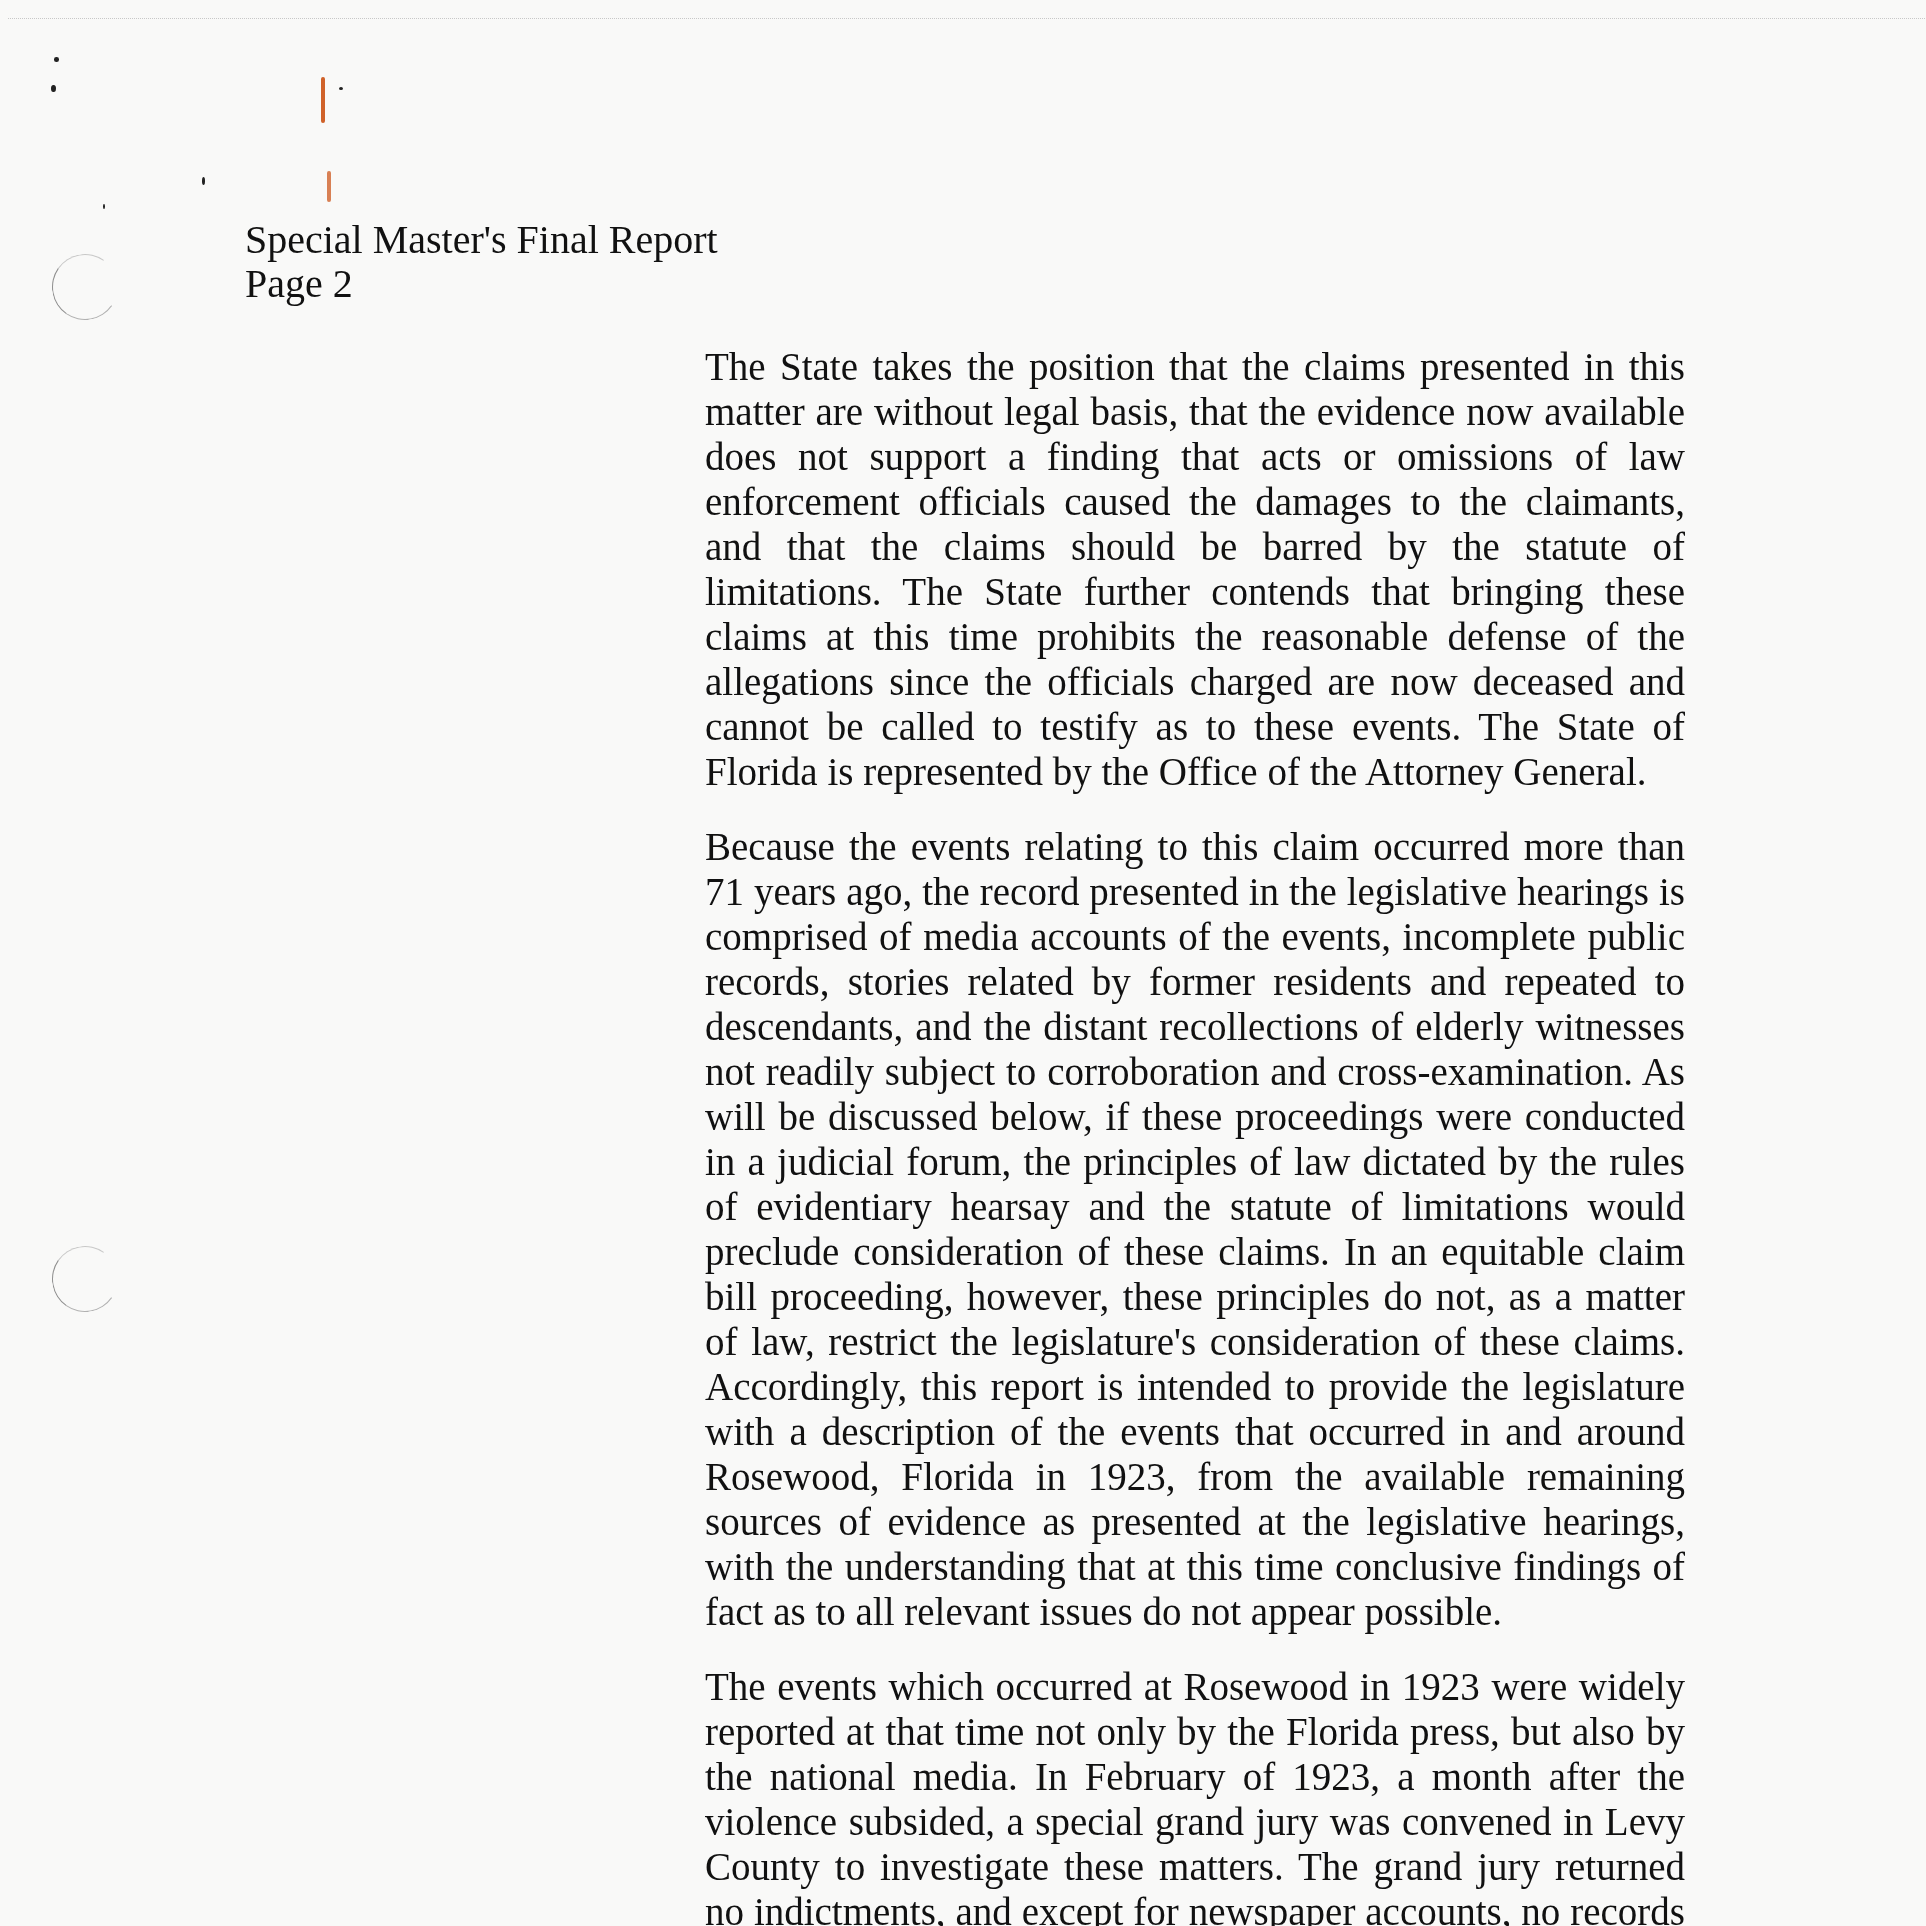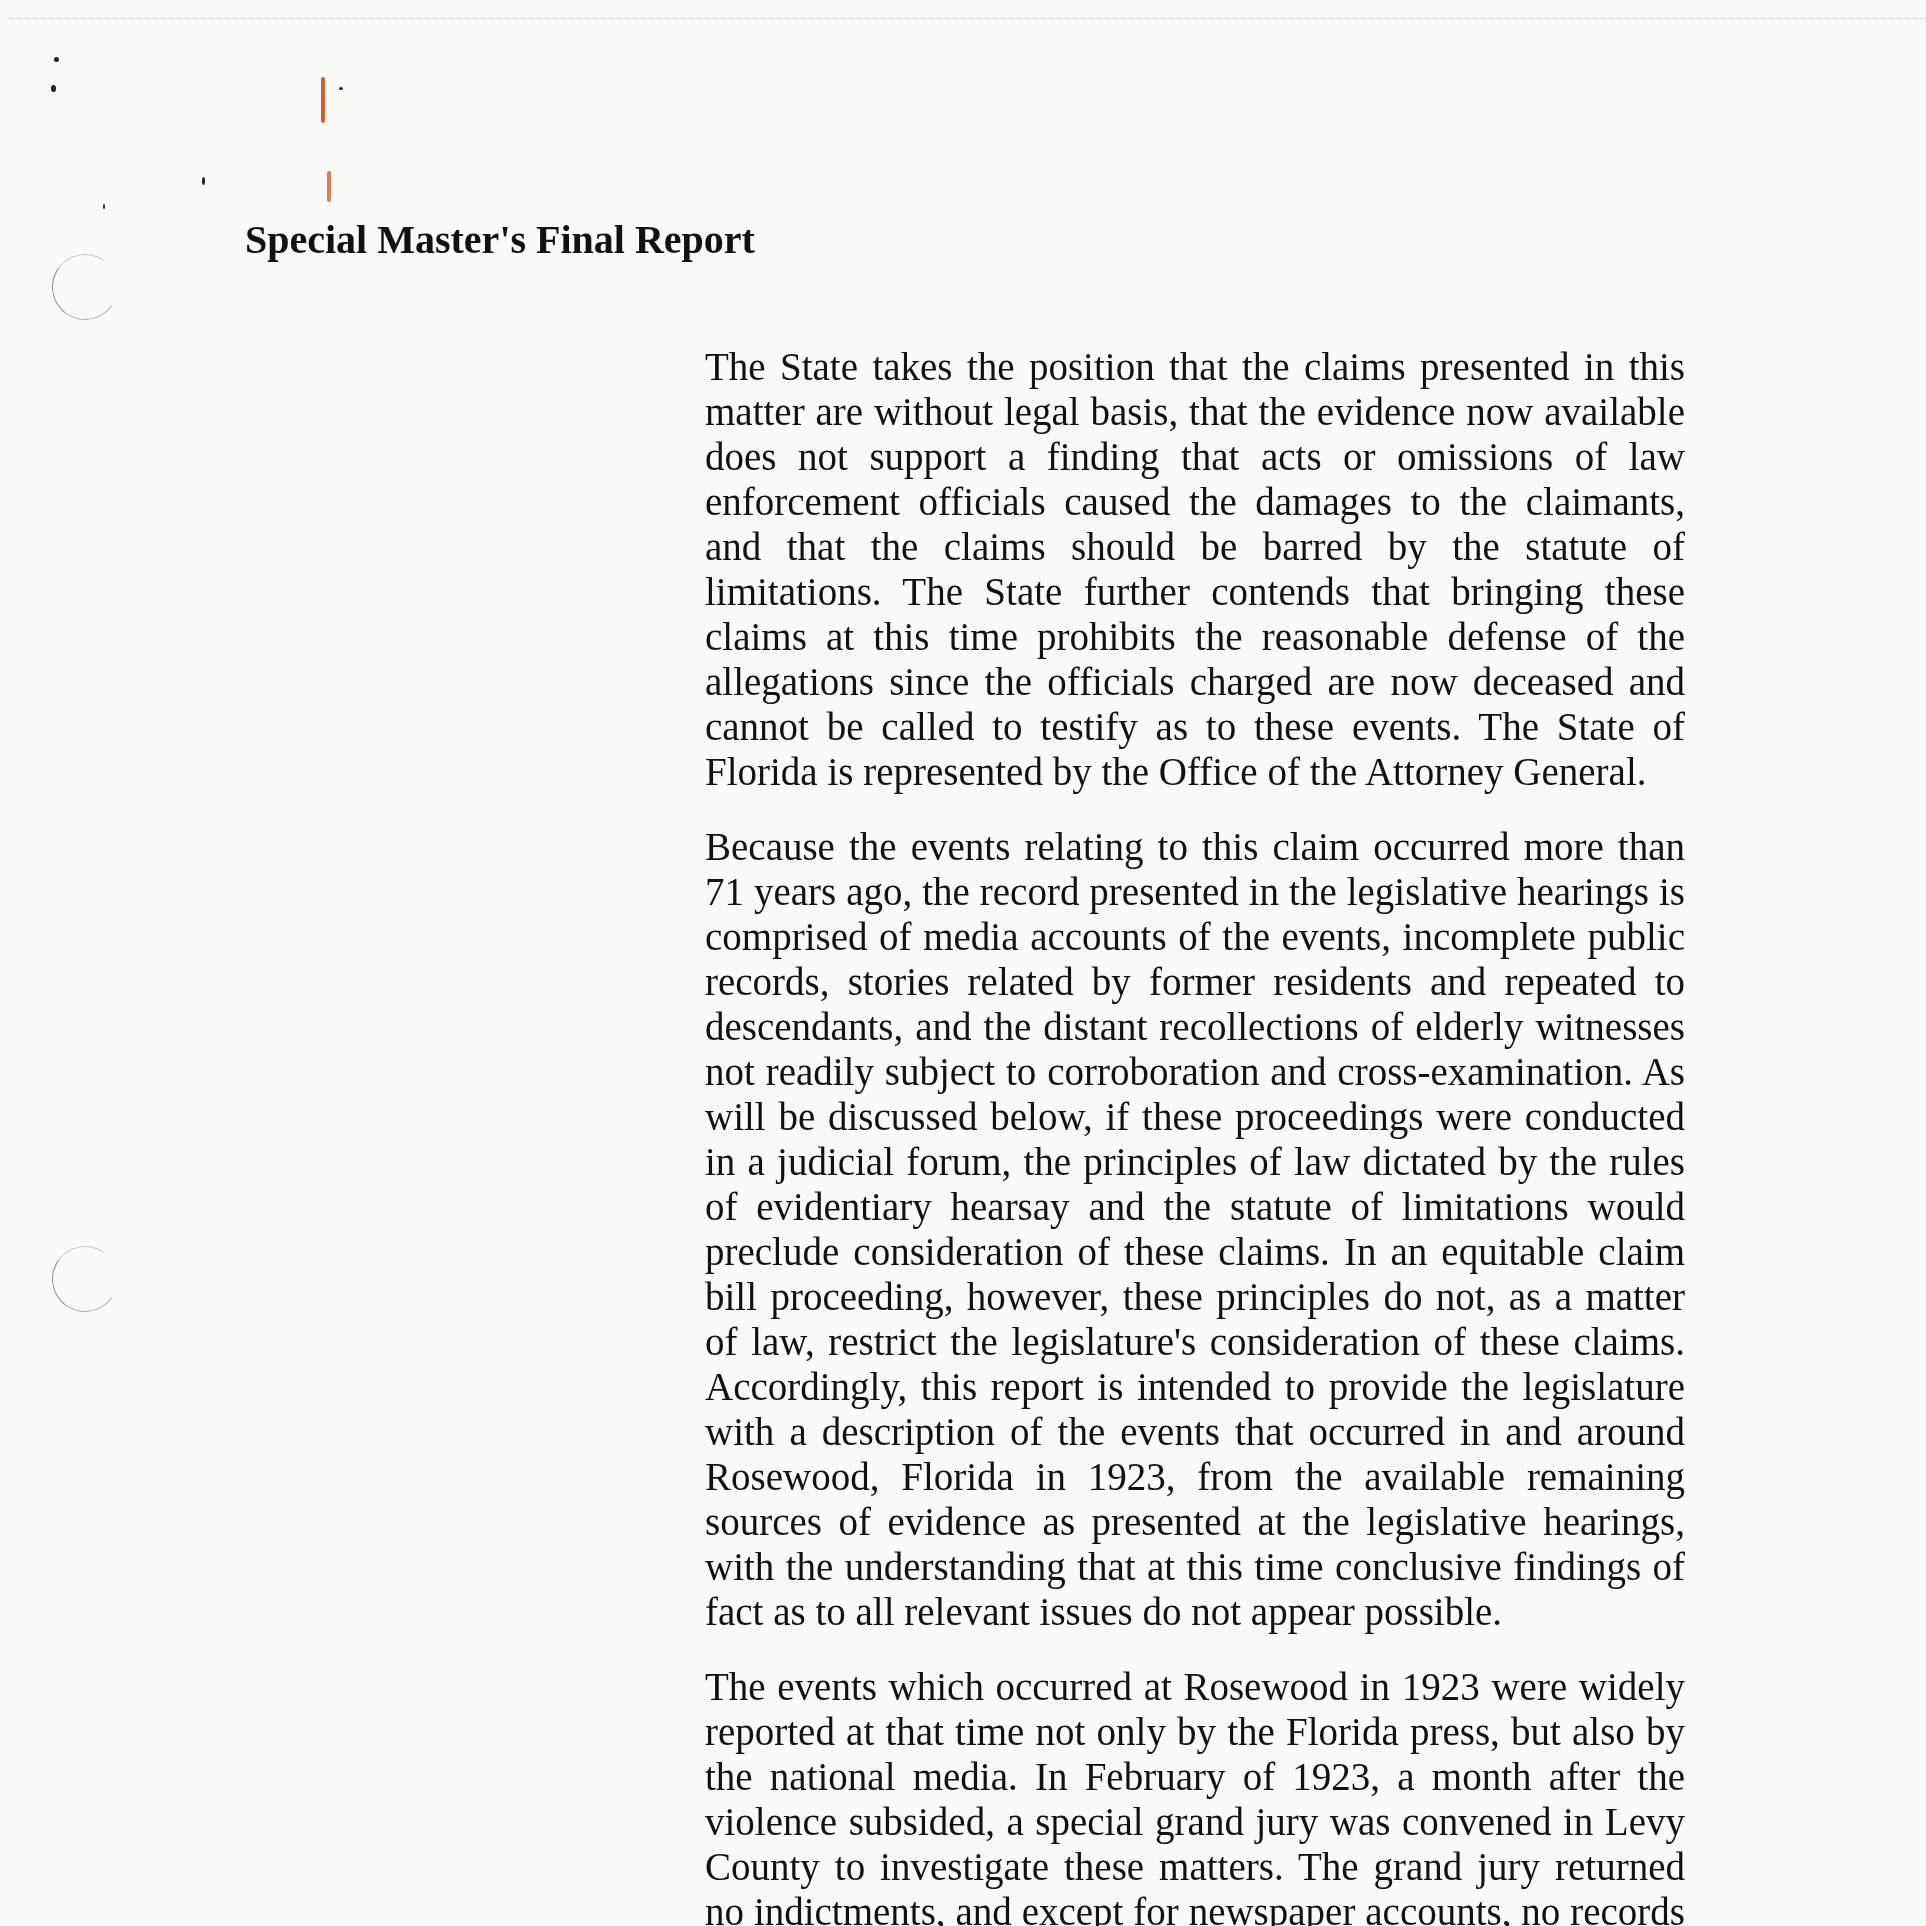--- a/index.html
+++ b/index.html
@@ -49,21 +49,20 @@
   }
   .header {
     position: absolute;
     left: 245px;
     top: 218px;
     font-size: 40px;
     line-height: 44px;
   }
   .header div {
     white-space: nowrap;
-    font-weight: bold;
   }
   .body-text {
     position: absolute;
     left: 705px;
     top: 344px;
     width: 980px;
     font-size: 39px;
     line-height: 45px;
     text-align: justify;
     text-justify: inter-word;
@@ -84,20 +83,21 @@
 <div class="speck" style="left:54px;top:57px;width:4.6px;height:4.6px;"></div>
 <div class="speck" style="left:51px;top:85px;width:4.6px;height:7px;"></div>
 <div class="speck" style="left:202px;top:177px;width:3.1px;height:7.7px;"></div>
 <div class="speck" style="left:103px;top:204px;width:2.3px;height:5.4px;"></div>
 <div class="speck" style="left:339px;top:87px;width:3.9px;height:3.1px;"></div>
 <div class="punch-arc" style="left:52px;top:254px;"></div>
 <div class="punch-arc" style="left:52px;top:1246px;"></div>
 
 <div class="header">
   <div>Special Master's Final Report</div>
+  <div>Page 2</div>
 </div>
 
 <div class="body-text">
   <p>
     <span>The State takes the position that the claims presented in this matter are without legal basis, that the evidence now available does not support a finding that acts or omissions of law enforcement officials caused the damages to the claimants, and that the claims should be barred by the statute of limitations. The State further contends that bringing these claims at this time prohibits the reasonable defense of the allegations since the officials charged are now deceased and cannot be called to testify as to these events. The State of Florida is represented by the Office of the Attorney General.</span>
   </p>
   <p>
     <span>Because the events relating to this claim occurred more than 71 years ago, the record presented in the legislative hearings is comprised of media accounts of the events, incomplete public records, stories related by former residents and repeated to descendants, and the distant recollections of elderly witnesses not readily subject to corroboration and cross-examination. As will be discussed below, if these proceedings were conducted in a judicial forum, the principles of law dictated by the rules of evidentiary hearsay and the statute of limitations would preclude consideration of these claims. In an equitable claim bill proceeding, however, these principles do not, as a matter of law, restrict the legislature's consideration of these claims. Accordingly, this report is intended to provide the legislature with a description of the events that occurred in and around Rosewood, Florida in 1923, from the available remaining sources of evidence as presented at the legislative hearings, with the understanding that at this time conclusive findings of fact as to all relevant issues do not appear possible.</span>
   </p>
   <p>

